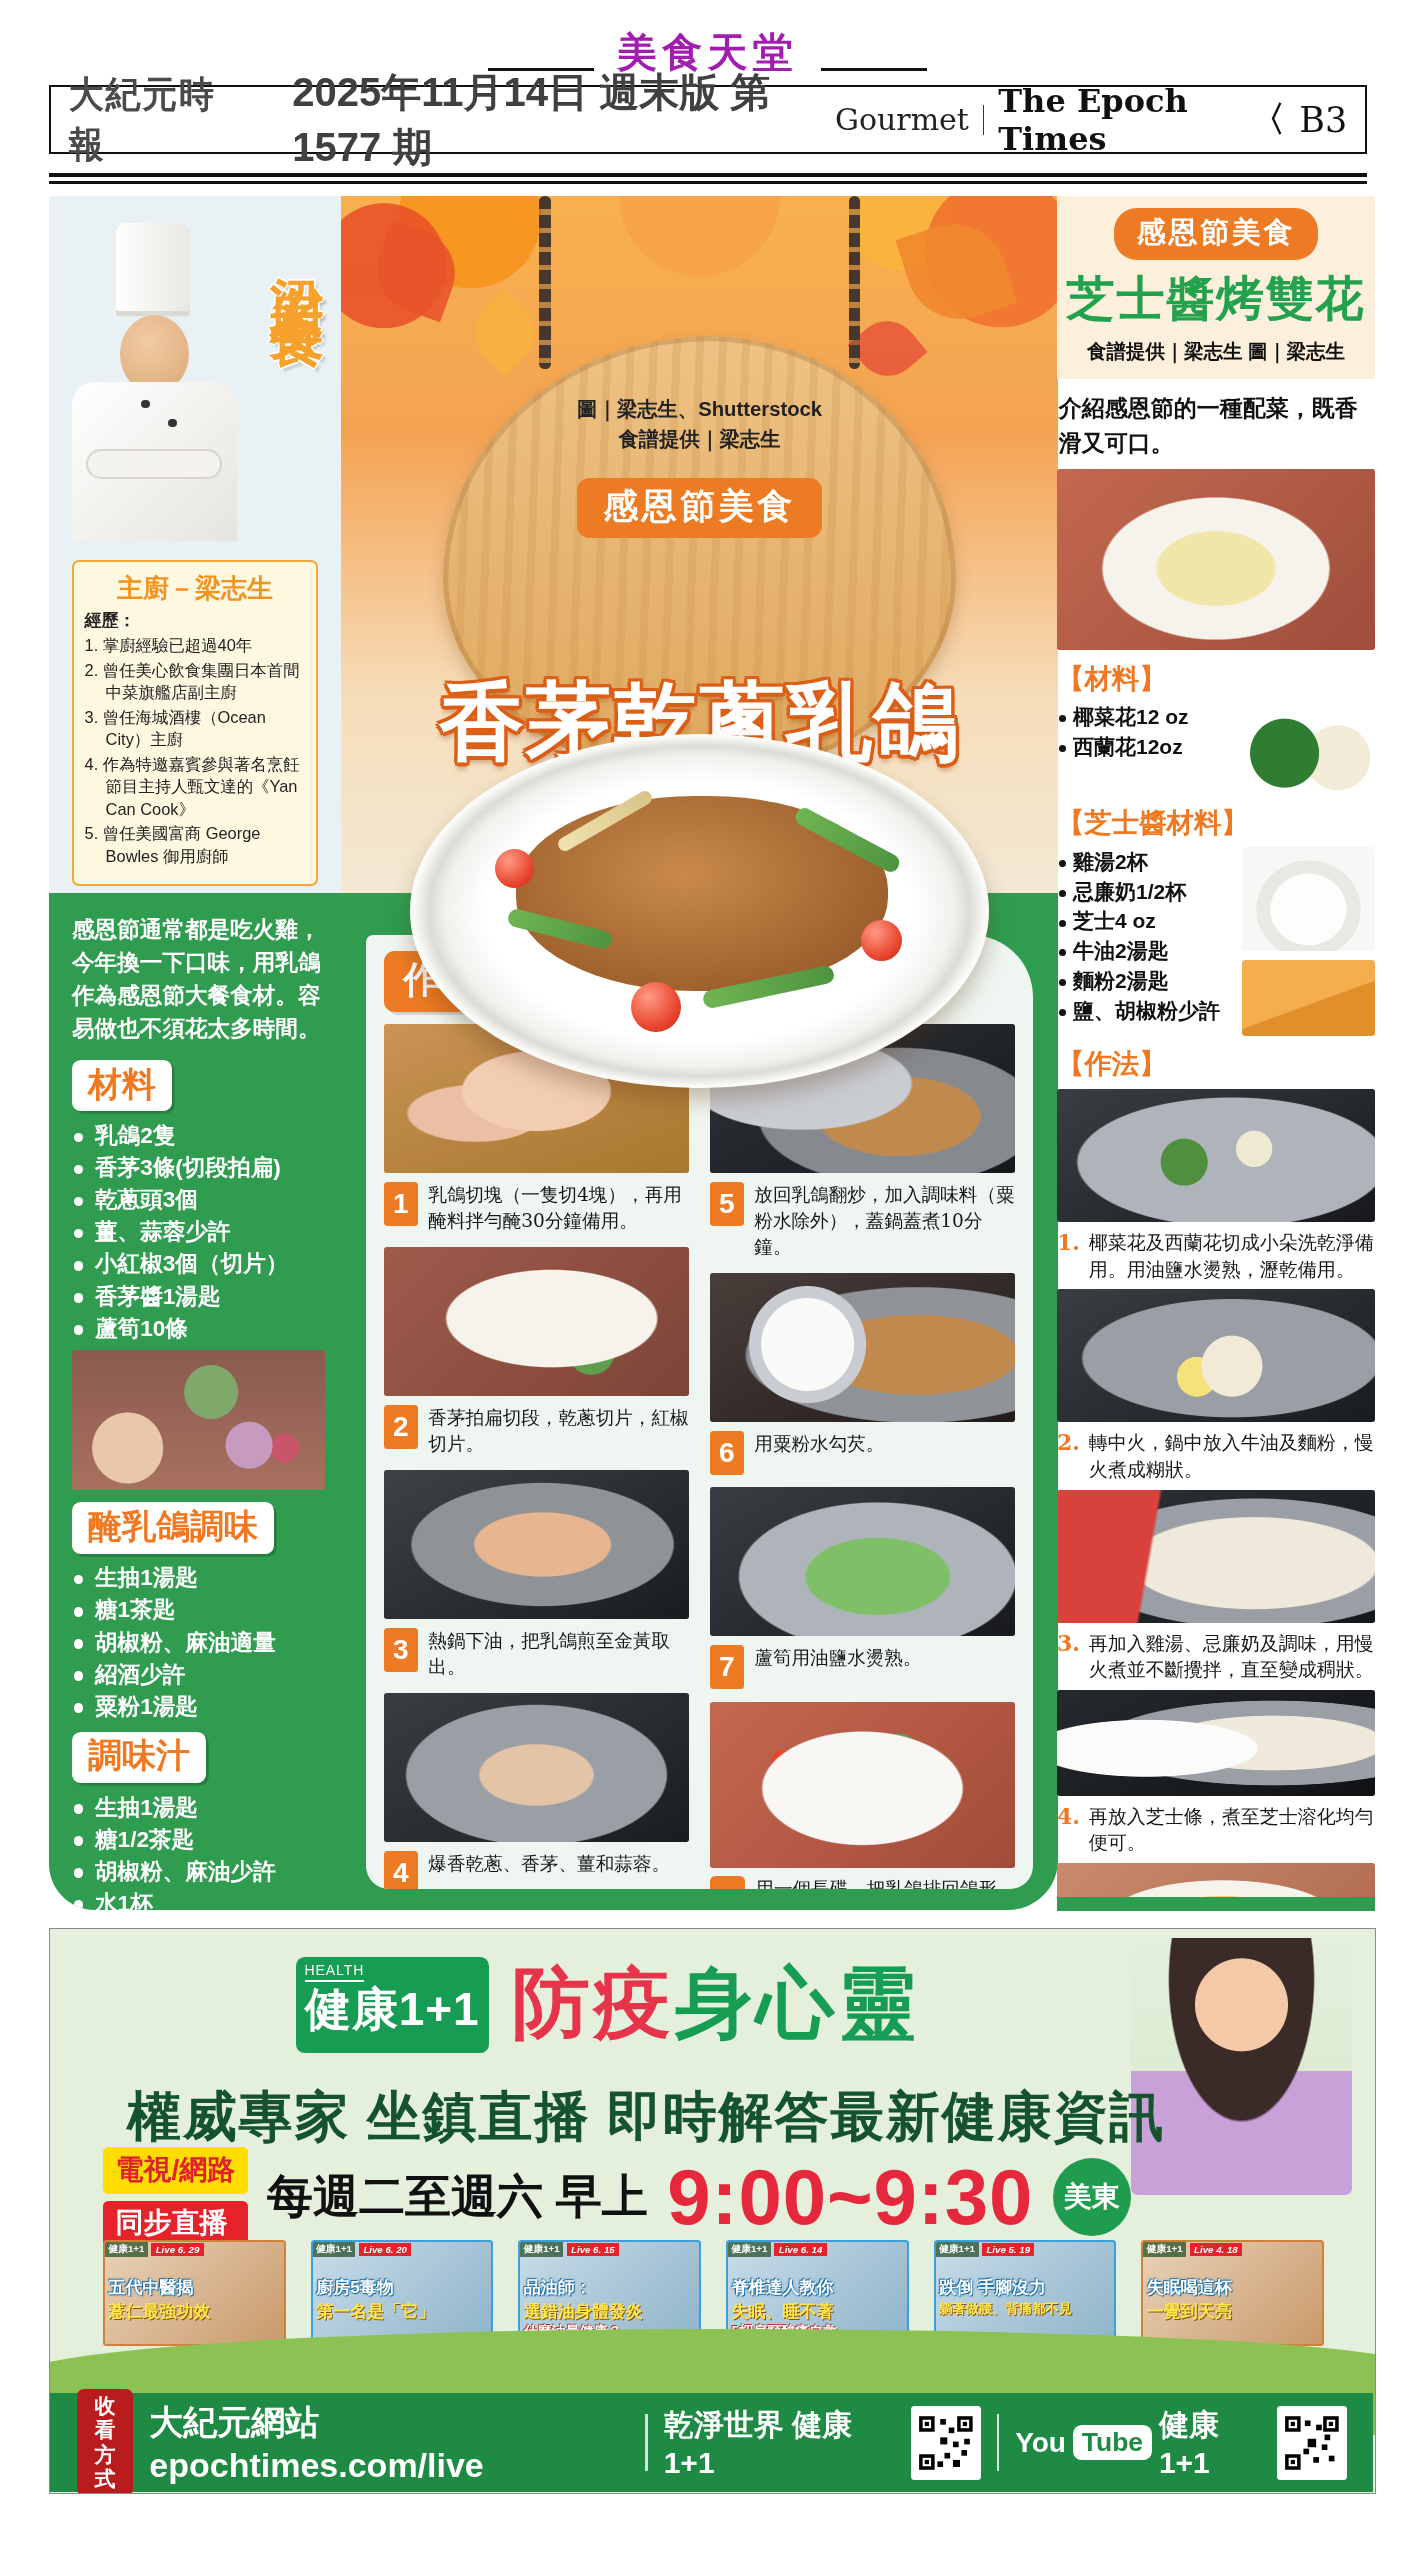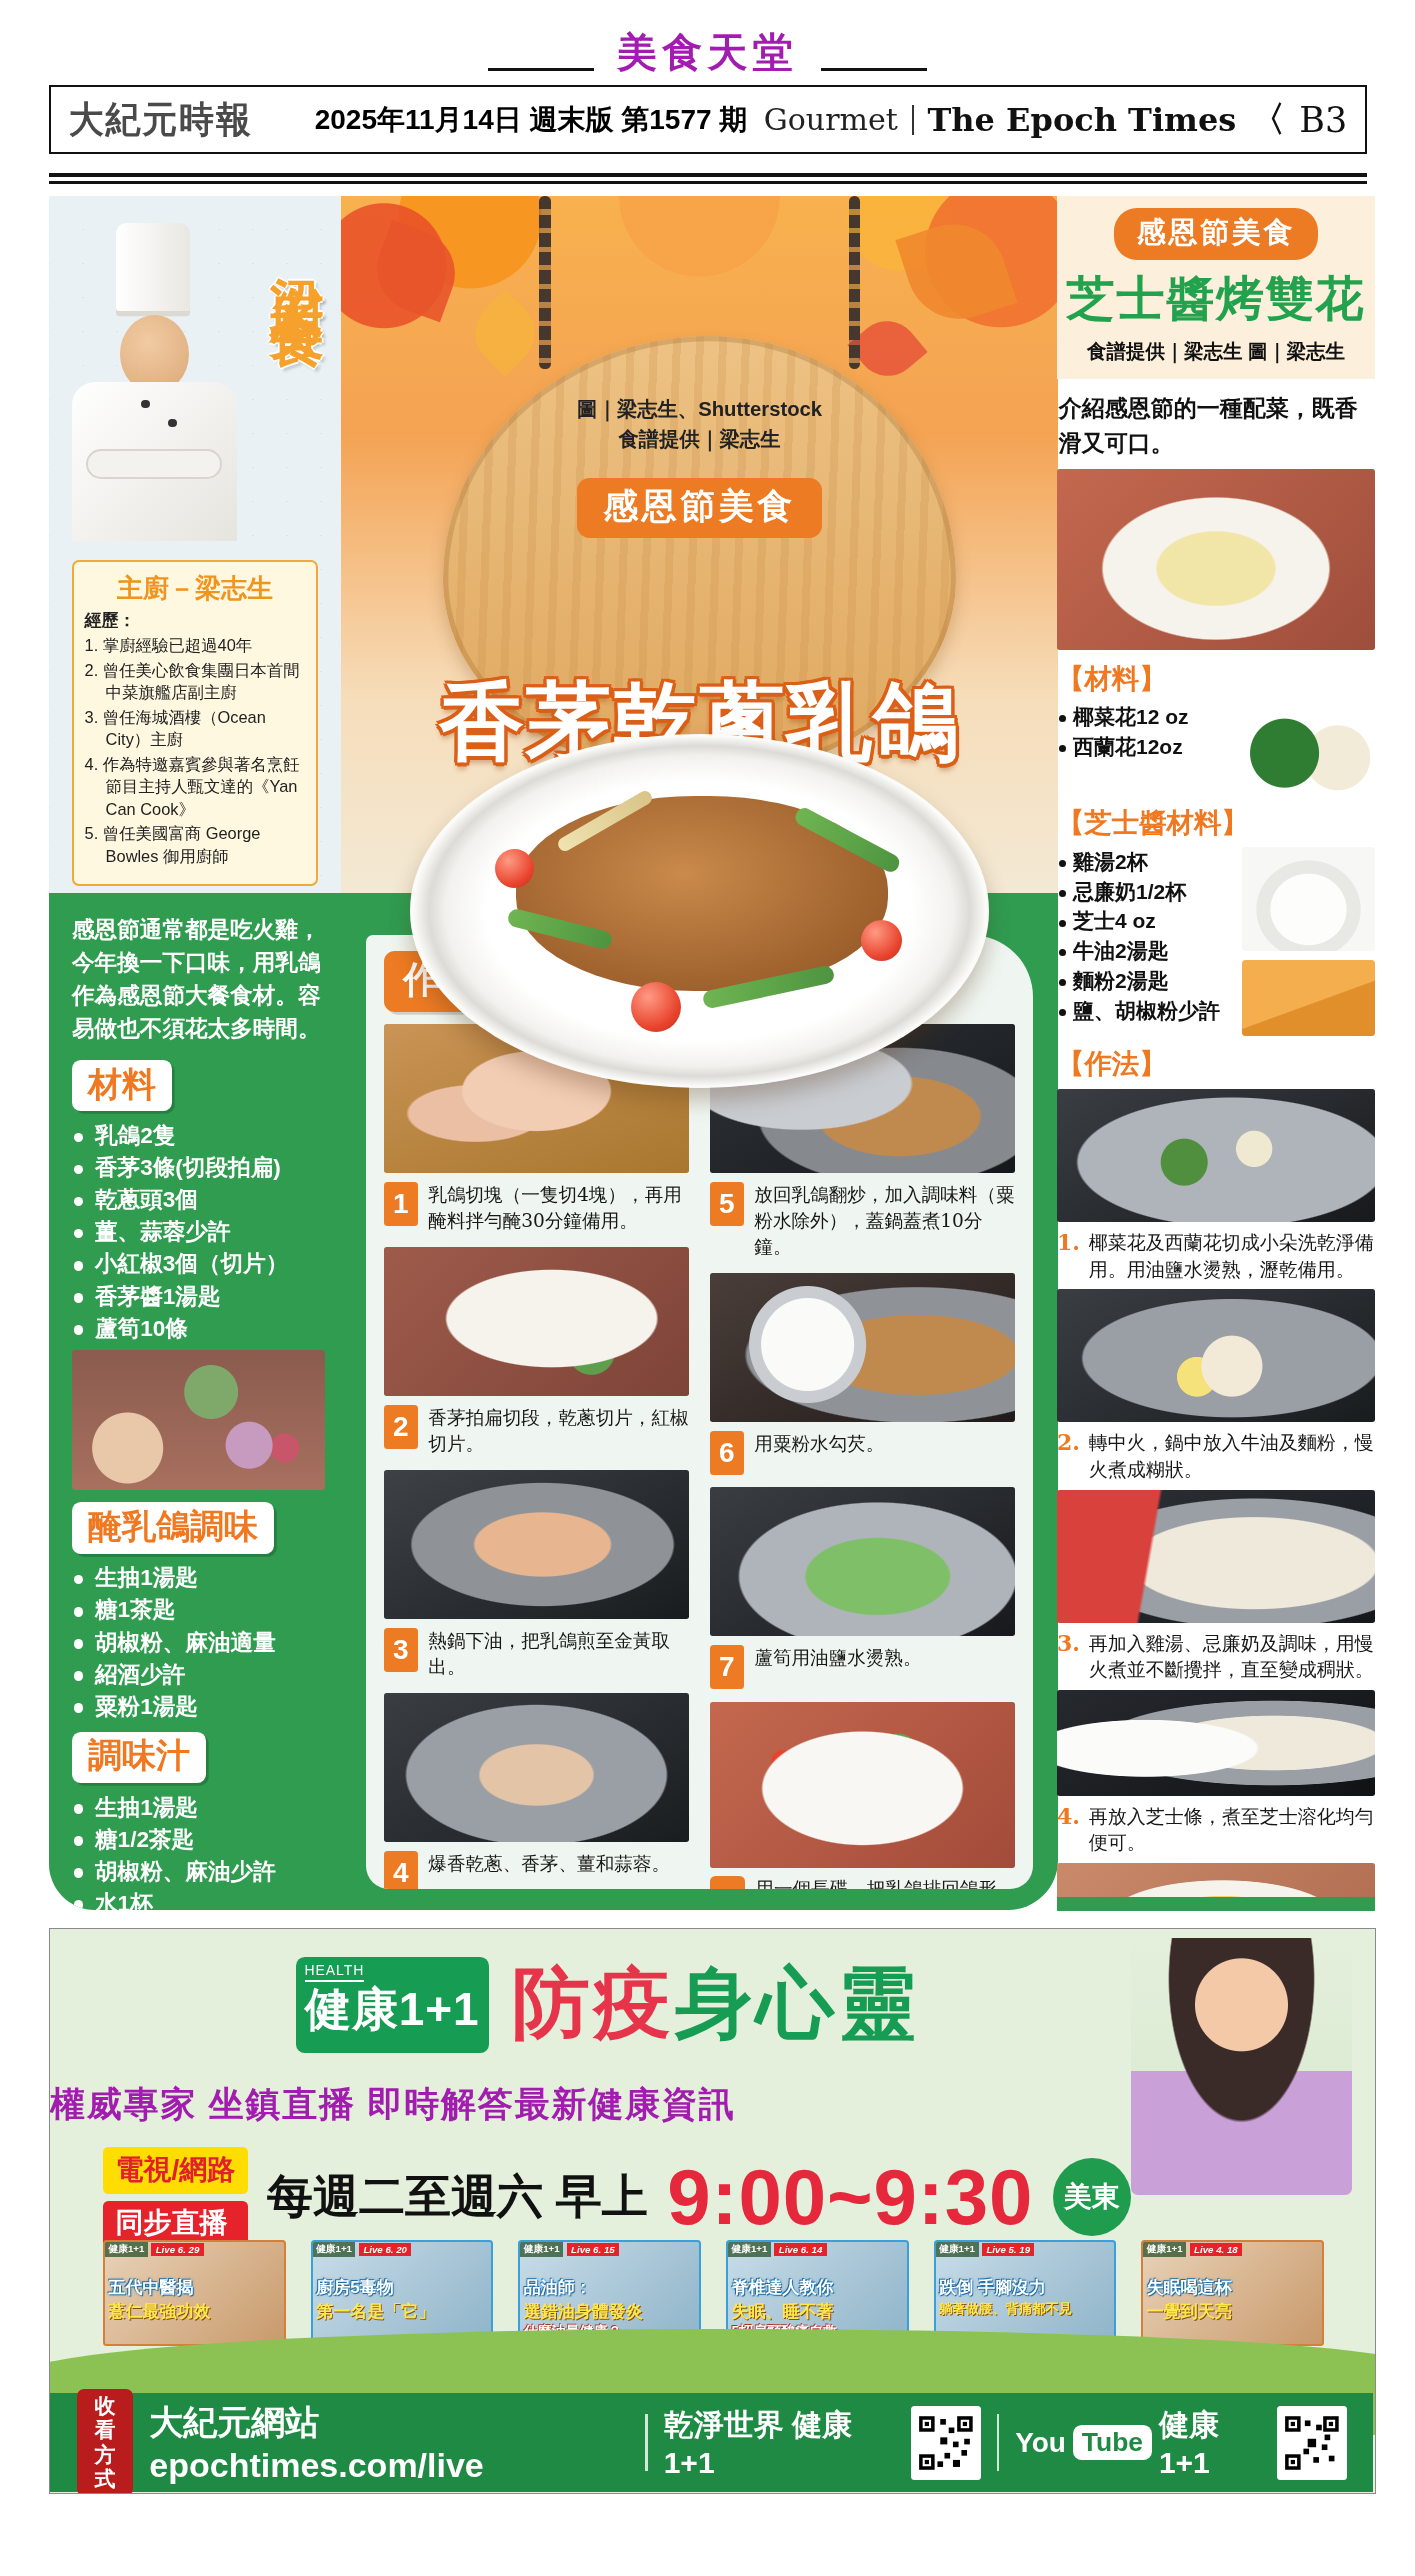--- a/index.html
+++ b/index.html
@@ -5,21 +5,21 @@
   * { margin:0; padding:0; box-sizing:border-box; }
   body { font-family:"Liberation Sans", sans-serif; background:#fff; }
   .page { position:relative; width:1415px; height:2576px; background:#fff; overflow:hidden; margin:0 auto; }
 
   
   .hdr-title-row { position:absolute; top:25px; left:0; width:1415px; display:flex; align-items:center; justify-content:center; gap:23px; }
   .hdr-rule { width:106px; height:2.7px; background:#111; margin-top:34px; }
   .hdr-title { font-family:Liberation Sans, sans-serif; font-weight:bold; font-size:40px; color:#a21caf; letter-spacing:5.3px; }
   .hdr-box { position:absolute; top:85px; left:49px; width:1318px; height:69px; border:2.7px solid #111; display:flex; align-items:center; padding:0 17.7px; }
   .masthead { font-family:"DejaVu Serif", serif; font-weight:bold; font-size:35px; color:#4a4a4a; letter-spacing:1.8px; transform:scaleY(1.05); }
-  .dateline { font-size:28px; font-weight:bold; color:#000000; margin-left:62px; }
+  .dateline { font-size:40px; font-weight:bold; color:#404040; margin-left:62px; }
   .hdr-right { margin-left:auto; display:flex; align-items:center; gap:14px; }
   .gourmet { font-family:"DejaVu Serif", serif; font-size:30px; color:#222; }
   .hdr-sep { width:1.8px; height:30px; background:#333; }
   .epoch-en { font-family:"DejaVu Serif", serif; font-weight:bold; font-size:32px; color:#111; }
   .hdr-angle { font-size:35px; color:#111; font-weight:bold; }
   .page-no { font-family:"DejaVu Serif", serif; font-size:35px; color:#111; }
   .hdr-dbl { position:absolute; left:49px; width:1318px; background:#111; }
   .hdr-dbl.a { top:173px; height:4.4px; }
   .hdr-dbl.b { top:181px; height:2.7px; }
 
@@ -150,21 +150,21 @@
   .hlogo-text { color:#fff; font-weight:bold; font-size:46px; letter-spacing:0.9px; margin-top:10.6px; }
   .ad-title { display:flex; align-items:baseline; }
   .ad-title-red { color:#E6354A; font-weight:bold; font-size:78px; letter-spacing:3.5px; }
   .ad-title-green { color:#179C53; font-weight:bold; font-size:78px; letter-spacing:3.5px; }
   .host-photo { position:absolute; right:23px; top:8.8px; width:221px; height:257px;
     background:
       radial-gradient(circle at 50% 26%, #F3C9A8 0 46px, transparent 47px),
       radial-gradient(ellipse at 50% 16%, #3A2A28 0 46%, transparent 47%),
       linear-gradient(180deg, transparent 0 133px, #C9A0D8 133px),
       linear-gradient(180deg,#E4EFDC,#D6E8CC); border-radius:7px; }
-  .ad-sub { position:absolute; left:0; top:152px; width:1115px; text-align:left; font-weight:bold; font-size:35px; color:#a21caf; letter-spacing:1.8px; }
+  .ad-sub { position:absolute; left:0; top:152px; width:1115px; text-align:right; font-weight:bold; font-size:54px; color:#14532d; letter-spacing:1.8px; }
   .ad-sched { position:absolute; left:53px; top:218px; display:flex; align-items:center; gap:19.5px; }
   .badge-col { display:flex; flex-direction:column; gap:7px; }
   .badge-yellow { background:#FFDD00; color:#E0202A; font-weight:bold; font-size:28px; padding:3.5px 12.4px 5.3px 12.4px; border-radius:5.3px; }
   .badge-red { background:#E6232A; color:#fff; font-weight:bold; font-size:28px; padding:3.5px 12.4px 5.3px 12.4px; border-radius:5.3px; }
   .sched-text { font-weight:bold; font-size:46px; color:#111; }
   .sched-time { font-weight:bold; font-size:78px; color:#E6283C; letter-spacing:0.9px; }
   .sched-zone { width:78px; height:78px; border-radius:50%; background:#1F9C4D; color:#fff; font-weight:bold; font-size:28px; display:flex; align-items:center; justify-content:center; }
   .thumbs { position:absolute; left:53px; top:311px; width:1221px; display:flex; gap:25px; }
   .thumb { width:183px; height:106px; position:relative; border:2.7px solid #3AA0DC; border-radius:3.5px; overflow:hidden; background:linear-gradient(135deg,#C8DCE8,#8FB4C9); }
   .thumb.warm { border-color:#D2803C; background:linear-gradient(135deg,#E8D2B8,#C99A6B); }

